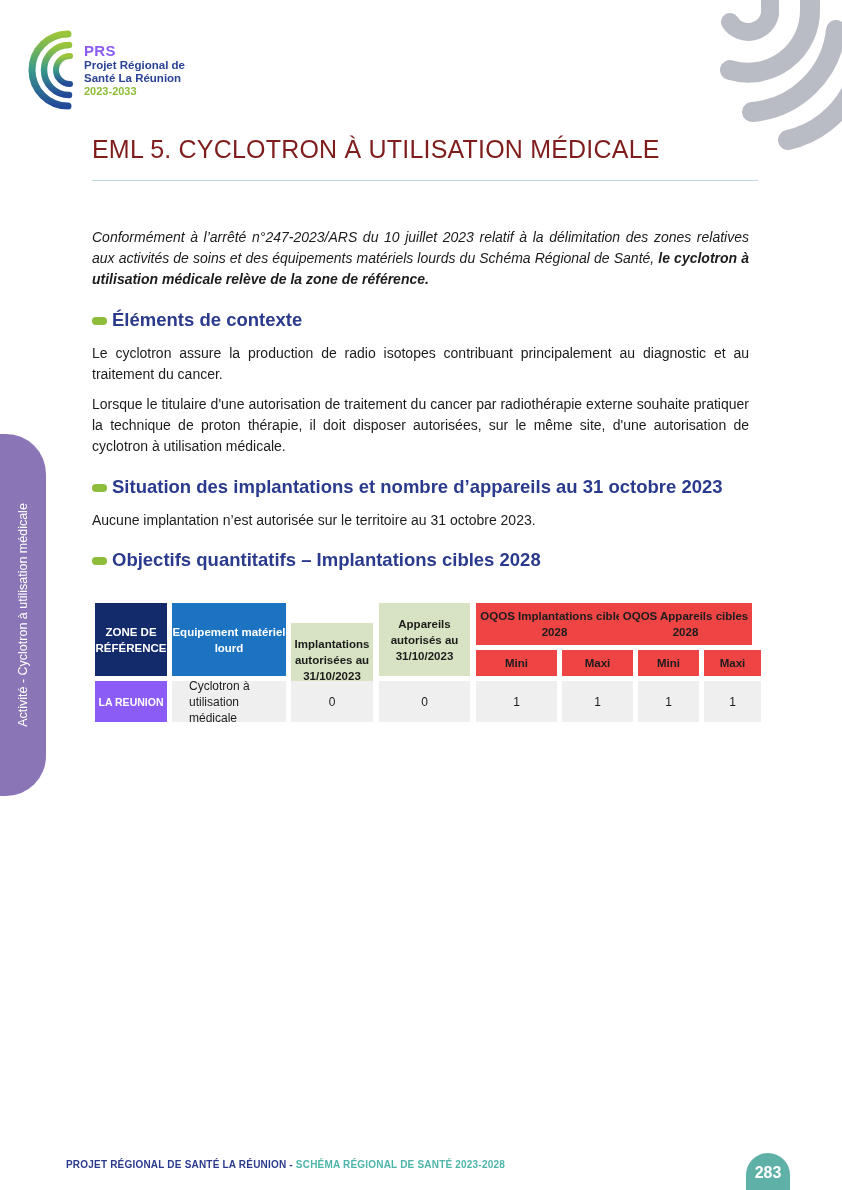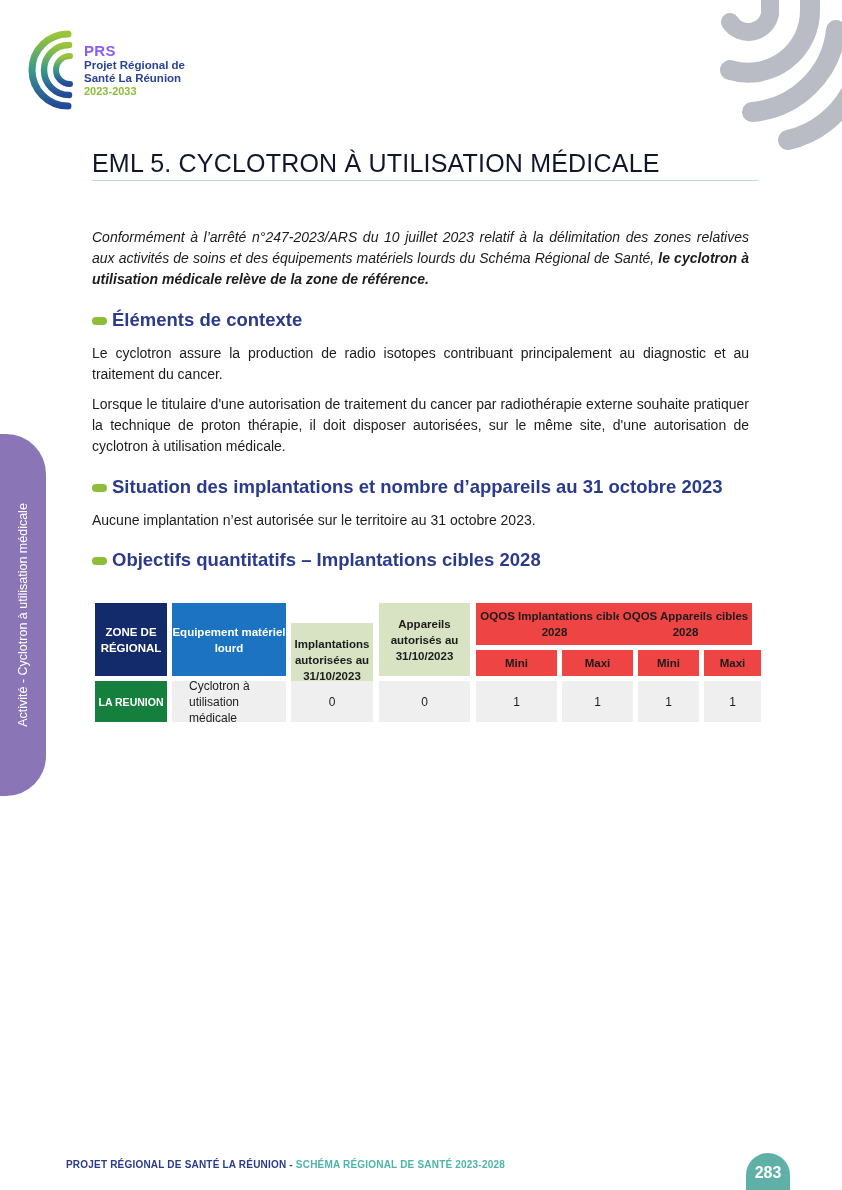--- a/index.html
+++ b/index.html
@@ -11,38 +11,38 @@
   .logo-arcs { position: absolute; left: 0; top: 0; width: 60px; height: 84px; }
   .logo-text { position: absolute; left: 60px; top: 15px; }
   .logo-prs { font-weight: bold; font-size: 15px; color: #8b5cf6; letter-spacing: 0.3px; line-height: 16px; }
   .logo-line { font-weight: bold; font-size: 11.5px; color: #2a4394; line-height: 13px; }
   .logo-years { font-weight: bold; font-size: 11px; color: #8dbd3a; line-height: 13px; }
 
   
   .deco { position: absolute; right: 0; top: 0; width: 150px; height: 160px; }
 
   
-  .title { position: absolute; left: 92px; top: 149px; font-size: 25px; color: #0f172a; letter-spacing: 0.2px; font-weight: normal; }
+  .title { position: absolute; left: 92px; top: 135px; font-size: 25px; color: #7f1d1d; letter-spacing: 0.2px; font-weight: normal; }
   .title-rule { position: absolute; left: 92px; top: 180px; width: 666px; height: 1px; background: #bcd9dd; }
 
   .para { position: absolute; left: 92px; width: 657px; font-size: 14px; line-height: 21px; text-align: justify; color: #1c1c1c; }
   .intro { top: 227px; font-style: italic; }
   .intro .bold { font-weight: bold; }
 
   .h2 { position: absolute; left: 92px; font-size: 18.5px; font-weight: bold; color: #2a3a8c; display: flex; align-items: center; }
   .bullet { display: inline-block; width: 15px; height: 8px; border-radius: 5px; background: #8dbd3a; margin-right: 5px; margin-top: 2px; }
 
   
   .tbl { position: absolute; left: 95px; top: 603px; }
   .cell { position: absolute; display: flex; align-items: center; justify-content: center; text-align: center; font-size: 11.5px; line-height: 16px; font-weight: bold; }
   .c-zone { background: #132b6b; color: #fff; }
   .c-equip { background: #1b73c1; color: #fff; }
   .c-green { background: #d7e3c2; color: #1c1c1c; }
   .c-blue { background: #ef4444; color: #1c1c1c; }
-  .c-gray { background: #15803d; color: #fff; font-size: 10.5px; }
+  .c-gray { background: #8b5cf6; color: #fff; font-size: 10.5px; }
   .c-light { background: #efefef; color: #1c1c1c; font-weight: normal; font-size: 12px; }
   .c-light.left { justify-content: flex-start; text-align: left; padding-left: 17px; }
 
   
   .side-tab { position: absolute; left: 0; top: 434px; width: 46px; height: 362px; background: #8a75b6; border-radius: 0 40px 40px 0; }
   .side-text { position: absolute; left: 23px; top: 615px; transform: translate(-50%, -50%) rotate(-90deg); color: #fff; font-size: 12.5px; white-space: nowrap; }
 
   
   .footer { position: absolute; left: 66px; top: 1159px; font-size: 10px; font-weight: bold; letter-spacing: 0.2px; }
   .footer .f1 { color: #2a3a8c; }
@@ -100,21 +100,21 @@
 </h2>
 <p class="para" style="top:510px;">Aucune implantation n’est autorisée sur le territoire au 31 octobre 2023.</p>
 
 <h2 class="h2" style="top:549px;">
   <span class="bullet"></span>
   <span>Objectifs quantitatifs – Implantations cibles 2028</span>
 </h2>
 
 <div class="tbl">
 
-  <div class="cell c-zone" style="left:0;top:0;width:72px;height:73px;">ZONE DE RÉGIONAL</div>
+  <div class="cell c-zone" style="left:0;top:0;width:72px;height:73px;">ZONE DE RÉFÉRENCE</div>
   <div class="cell c-equip" style="left:77px;top:0;width:114px;height:73px;">Equipement matériel lourd</div>
   <div class="cell c-green" style="left:196px;top:0;width:82px;height:73px;margin-top:20px;">Implantations autorisées au 31/10/2023</div>
   <div class="cell c-green" style="left:284px;top:0;width:91px;height:73px;">Appareils autorisés au 31/10/2023</div>
   <div class="cell c-blue" style="left:381px;top:0;width:157px;height:42px;padding:0 4px;">OQOS Implantations cibles 2028</div>
   <div class="cell c-blue" style="left:524px;top:0;width:133px;height:42px;padding:0 2px;">OQOS Appareils cibles 2028</div>
   <div class="cell c-blue" style="left:381px;top:47px;width:81px;height:26px;">Mini</div>
   <div class="cell c-blue" style="left:467px;top:47px;width:71px;height:26px;">Maxi</div>
   <div class="cell c-blue" style="left:543px;top:47px;width:61px;height:26px;">Mini</div>
   <div class="cell c-blue" style="left:609px;top:47px;width:57px;height:26px;">Maxi</div>
 

